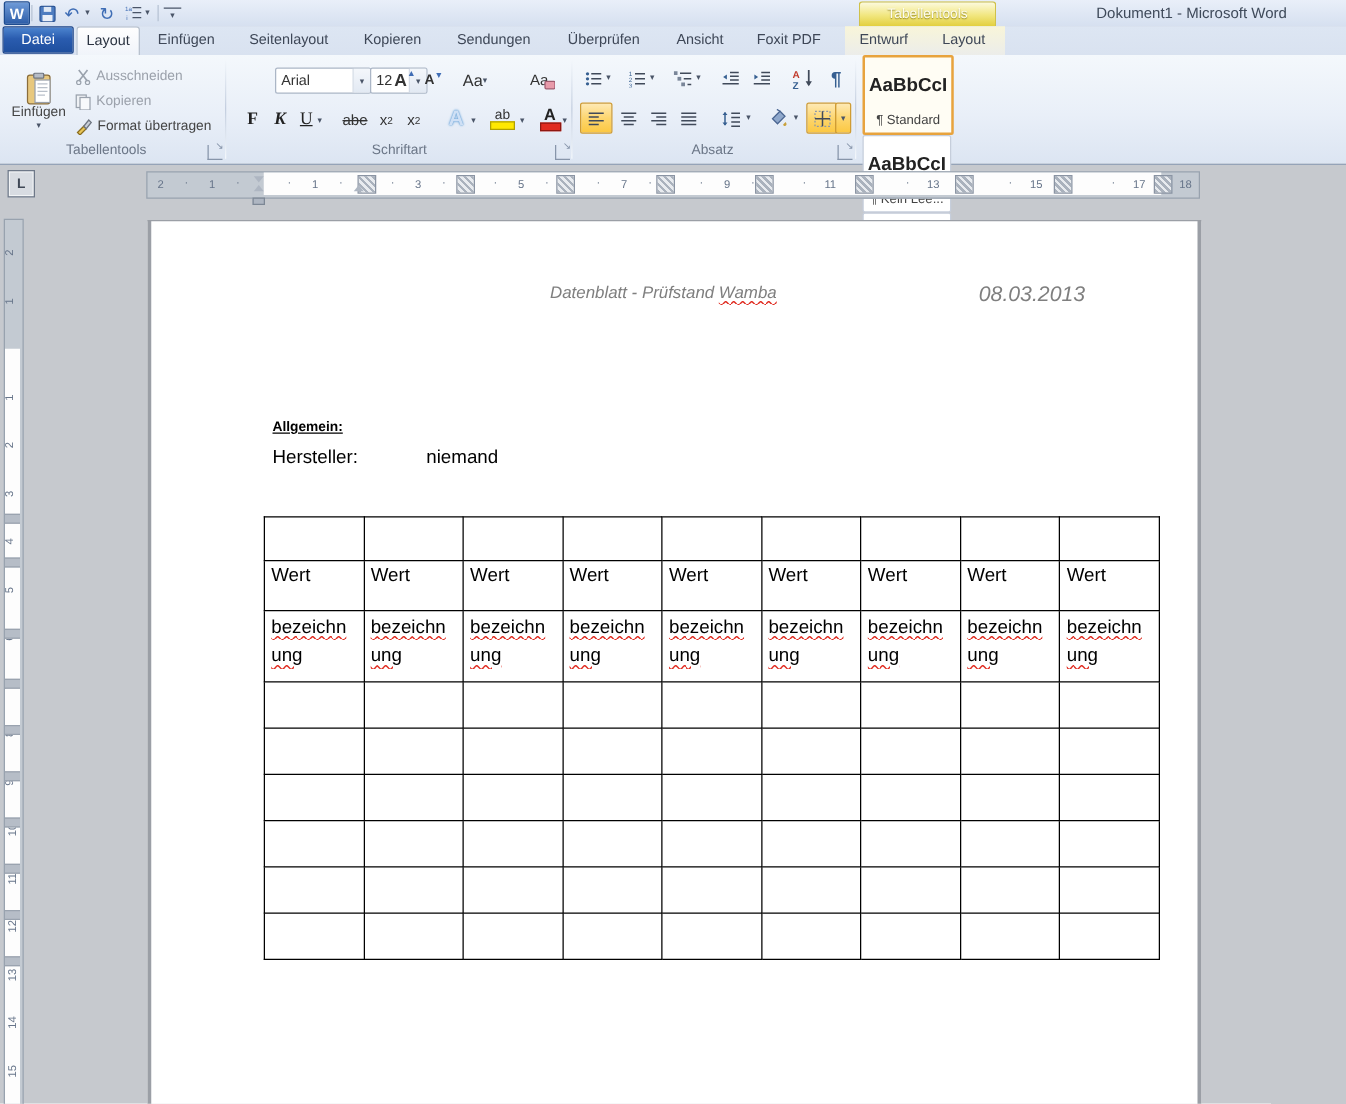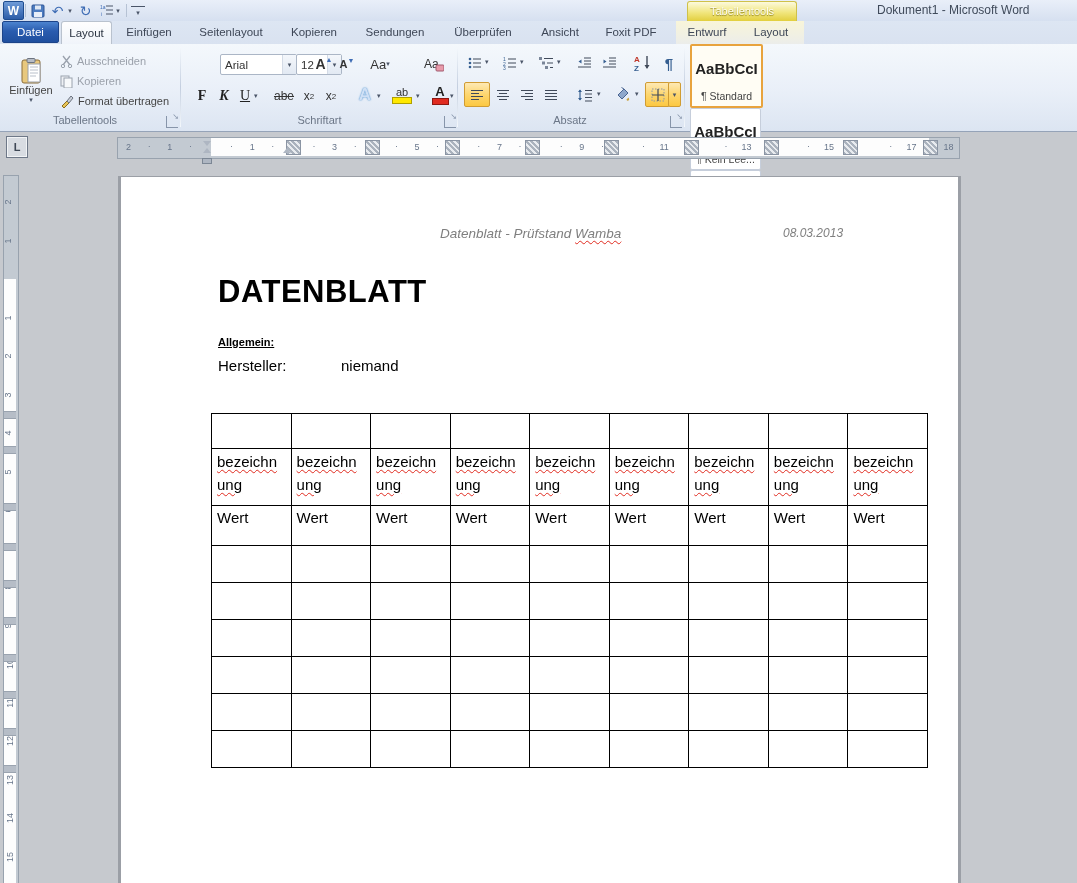--- a/index.html
+++ b/index.html
@@ -66,21 +66,21 @@
   .vband{position:absolute;left:0;width:12px;background:#b6bdc7;border-top:1px solid #9aa3af;border-bottom:1px solid #9aa3af;}
   .tri-dn{width:0;height:0;border-left:4px solid transparent;border-right:4px solid transparent;border-top:5px solid #aeb6c2;}
   .tri-up{width:0;height:0;border-left:4px solid transparent;border-right:4px solid transparent;border-bottom:5px solid #aeb6c2;}
   .ind-rect{width:8px;height:4px;background:#aeb6c2;border:1px solid #7c8795;}
   
   #page{left:118px;top:176px;width:837px;height:707px;background:#fff;
     border-left:3px solid #9b9fa6;border-right:3px solid #9b9fa6;border-top:1px solid #9b9fa6;}
   .sq{text-decoration:underline;text-decoration-style:wavy;text-decoration-color:#e02b20;
     text-decoration-thickness:1px;text-underline-offset:2px;}
   #hdr-line{left:440px;top:226px;font-size:13.5px;font-style:italic;color:#7f7f7f;}
-  #hdr-date{left:783px;top:226px;font-size:12px;font-style:italic;color:#7f7f7f;}
+  #hdr-date{left:783px;top:226px;font-size:17px;font-style:italic;color:#7f7f7f;}
   #doc-title{left:218px;top:274px;font-size:31px;font-weight:bold;color:#000;letter-spacing:0.5px;}
   #sec-head{left:218px;top:336px;font-size:11px;font-weight:bold;text-decoration:underline;color:#000;}
   #fld-label{left:218px;top:357px;font-size:15px;color:#000;}
   #fld-value{left:341px;top:357px;font-size:15px;color:#000;}
   #dtable{left:211px;top:413px;border-collapse:collapse;table-layout:fixed;width:717px;}
   #dtable td{border:1px solid #000;vertical-align:top;font-size:15px;color:#000;
     padding:1px 0 0 5px;line-height:1.5;overflow:hidden;}
   .bez{display:inline-block;width:63px;word-break:break-all;line-height:1.55;}
   svg{display:block;}
 </style>
@@ -432,58 +432,57 @@
     </div>
 
   <div class="abs tri-dn" style="left:203px;top:141px"></div>
   <div class="abs tri-up" style="left:203px;top:148px"></div>
   <div class="abs ind-rect" style="left:202px;top:158px"></div>
   <div class="abs tri-up" style="left:283px;top:148px"></div>
 
   <div id="page" class="abs"></div>
   <div id="hdr-line" class="abs"><span>Datenblatt - Prüfstand </span><span class="sq">Wamba</span></div>
   <div id="hdr-date" class="abs">08.03.2013</div>
-  <div id="doc-title" class="abs">DATENBLATT</div>
   <div id="sec-head" class="abs">Allgemein:</div>
   <div id="fld-label" class="abs">Hersteller:</div>
   <div id="fld-value" class="abs">niemand</div>
   <table id="dtable" class="abs">
       <tbody id="dtable-body">
         <tr style="height: 35px;">
           <td></td>
           <td></td>
           <td></td>
           <td></td>
           <td></td>
           <td></td>
           <td></td>
           <td></td>
           <td></td>
         </tr>
+        <tr style="height: 40px;">
+          <td>Wert</td>
+          <td>Wert</td>
+          <td>Wert</td>
+          <td>Wert</td>
+          <td>Wert</td>
+          <td>Wert</td>
+          <td>Wert</td>
+          <td>Wert</td>
+          <td>Wert</td>
+        </tr>
         <tr style="height: 57px;">
           <td><span class="bez sq">bezeichnung</span></td>
           <td><span class="bez sq">bezeichnung</span></td>
           <td><span class="bez sq">bezeichnung</span></td>
           <td><span class="bez sq">bezeichnung</span></td>
           <td><span class="bez sq">bezeichnung</span></td>
           <td><span class="bez sq">bezeichnung</span></td>
           <td><span class="bez sq">bezeichnung</span></td>
           <td><span class="bez sq">bezeichnung</span></td>
           <td><span class="bez sq">bezeichnung</span></td>
-        </tr>
-        <tr style="height: 40px;">
-          <td>Wert</td>
-          <td>Wert</td>
-          <td>Wert</td>
-          <td>Wert</td>
-          <td>Wert</td>
-          <td>Wert</td>
-          <td>Wert</td>
-          <td>Wert</td>
-          <td>Wert</td>
         </tr>
         <tr style="height: 37px;">
           <td></td>
           <td></td>
           <td></td>
           <td></td>
           <td></td>
           <td></td>
           <td></td>
           <td></td>

